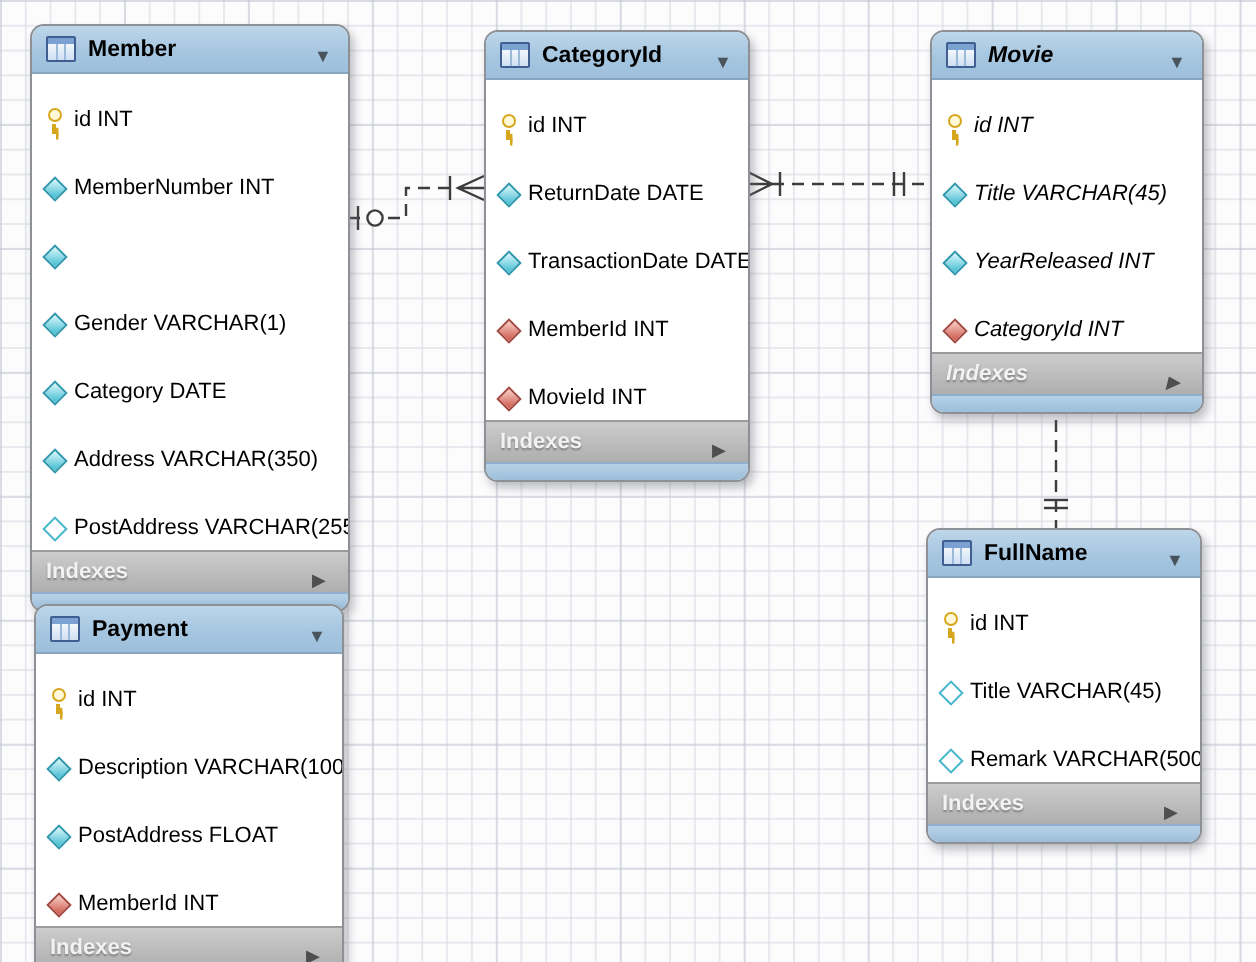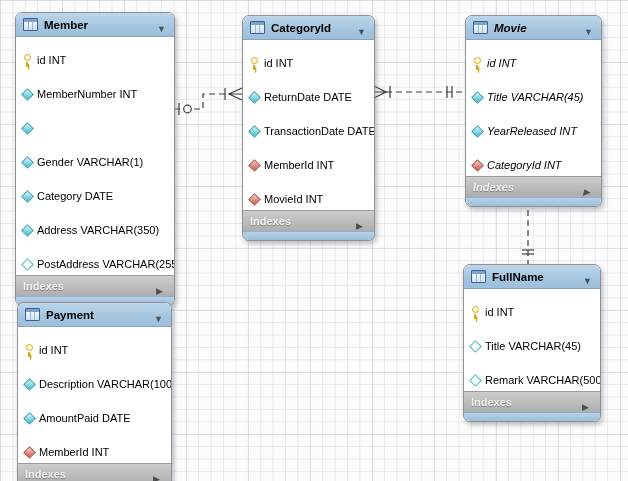--- a/index.html
+++ b/index.html
@@ -247,21 +247,21 @@
       <div class="row">
           <span class="ic key"></span>
           <span class="lbl">id INT</span>
         </div>
       <div class="row">
           <span class="ic col"></span>
           <span class="lbl">Description VARCHAR(100)</span>
         </div>
       <div class="row">
           <span class="ic col"></span>
-          <span class="lbl">AmountPaid DATE</span>
+          <span class="lbl">PostAddress FLOAT</span>
         </div>
       <div class="row">
           <span class="ic fk"></span>
           <span class="lbl">MemberId INT</span>
         </div>
     </div>
     <div class="tfoot">
       <span class="ixl">Indexes</span>
       <span class="idx-arrow"></span>
     </div>

